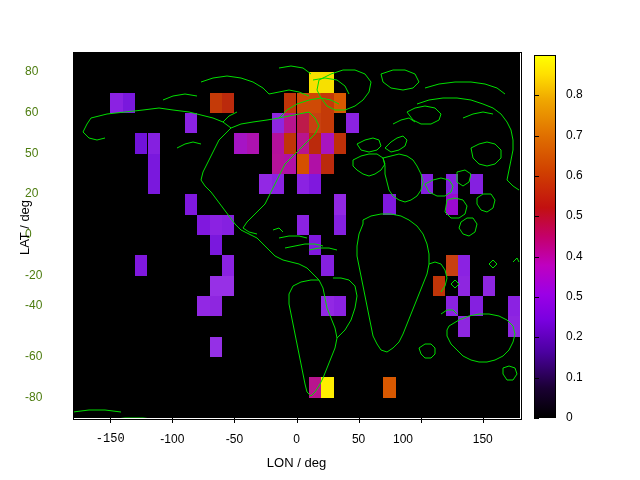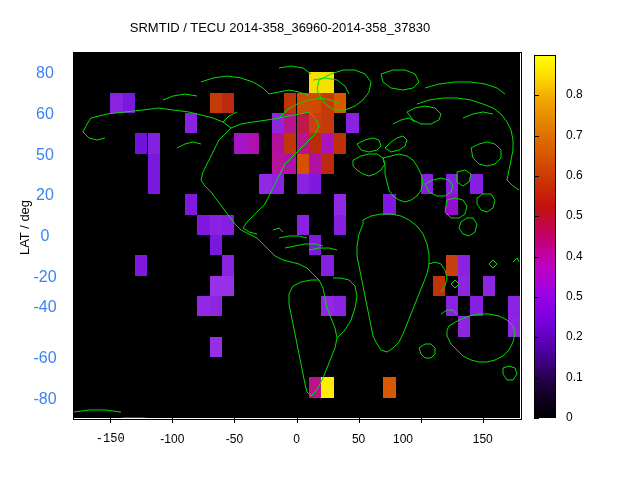--- a/index.html
+++ b/index.html
@@ -88,24 +88,24 @@
   }
   .ticklabel-x {
     position: absolute;
     font-size: 12px;
     text-align: center;
     width: 60px;
     color: #000;
   }
   .ticklabel-y {
     position: absolute;
-    font-size: 16px;
-    text-align: center;
+    font-size: 12px;
+    text-align: left;
     width: 40px;
-    color: #3b82f6;
+    color: #4d7c0f;
   }
 
   #xlabel {
     position: absolute;
     left: 73px;
     top: 455px;
     width: 447px;
     text-align: center;
     font-size: 13px;
   }
@@ -148,21 +148,20 @@
     text-align: left;
     width: 46px;
     color: #000;
   }
 </style>
 </head>
 <body>
 
 <div id="figure">
 
-  <div id="plot-title">SRMTID / TECU 2014-358_36960-2014-358_37830</div>
 
   <div id="plot-area">
     <div class="cell" title="LON -145, LAT 65 = 0.24" style="left: 37.25px; top: 40.6667px; width: 12.4167px; height: 20.3333px; background: rgb(139, 34, 226);"></div>
       <div class="cell" title="LON -135, LAT 65 = 0.21" style="left: 49.6667px; top: 40.6667px; width: 12.4167px; height: 20.3333px; background: rgb(122, 24, 221);"></div>
       <div class="cell" title="LON -65, LAT 65 = 0.56" style="left: 136.583px; top: 40.6667px; width: 12.4167px; height: 20.3333px; background: rgb(196, 58, 8);"></div>
       <div class="cell" title="LON -55, LAT 65 = 0.52" style="left: 149px; top: 40.6667px; width: 12.4167px; height: 20.3333px; background: rgb(187, 42, 12);"></div>
       <div class="cell" title="LON -5, LAT 65 = 0.55" style="left: 211.083px; top: 40.6667px; width: 12.4167px; height: 20.3333px; background: rgb(192, 53, 8);"></div>
       <div class="cell" title="LON 5, LAT 65 = 0.6" style="left: 223.5px; top: 40.6667px; width: 12.4167px; height: 20.3333px; background: rgb(207, 74, 5);"></div>
       <div class="cell" title="LON 15, LAT 65 = 0.6" style="left: 235.917px; top: 40.6667px; width: 12.4167px; height: 20.3333px; background: rgb(207, 74, 5);"></div>
       <div class="cell" title="LON 25, LAT 65 = 0.56" style="left: 248.333px; top: 40.6667px; width: 12.4167px; height: 20.3333px; background: rgb(196, 58, 8);"></div>
@@ -373,20 +372,21 @@
       <div class="tick-y" style="left: 73px; top: 275.667px;"></div>
       <div class="ticklabel-y" style="left: 25px; top: 267.667px;">-20</div>
       <div class="tick-y" style="left: 73px; top: 316.333px;"></div>
       <div class="ticklabel-y" style="left: 25px; top: 298px;">-40</div>
       <div class="tick-y" style="left: 73px; top: 357px;"></div>
       <div class="ticklabel-y" style="left: 25px; top: 349px;">-60</div>
       <div class="tick-y" style="left: 73px; top: 397.667px;"></div>
       <div class="ticklabel-y" style="left: 25px; top: 389.667px;">-80</div>
     </div>
 
+  <div id="xlabel">LON / deg</div>
   <div id="ylabel">LAT / deg</div>
 
   <div id="colorbar">
     <div id="colorbar-gradient" style="background: linear-gradient(to top, rgb(0, 0, 0) 0%, rgb(26, 0, 51) 8%, rgb(75, 0, 160) 18%, rgb(122, 0, 224) 27%, rgb(155, 0, 230) 34%, rgb(191, 0, 192) 42%, rgb(196, 0, 106) 50%, rgb(194, 16, 16) 58%, rgb(208, 64, 0) 68%, rgb(224, 112, 0) 78%, rgb(240, 168, 0) 88%, rgb(255, 224, 0) 95%, rgb(255, 255, 0) 100%);"></div>
   </div>
   <div id="colorbar-ticks">
       <div class="cb-tick" style="left: 534px; top: 418px;"></div>
       <div class="cb-label" style="left: 566px; top: 410px;">0</div>
       <div class="cb-tick" style="left: 534px; top: 377.667px;"></div>
       <div class="cb-label" style="left: 566px; top: 369.667px;">0.1</div>

